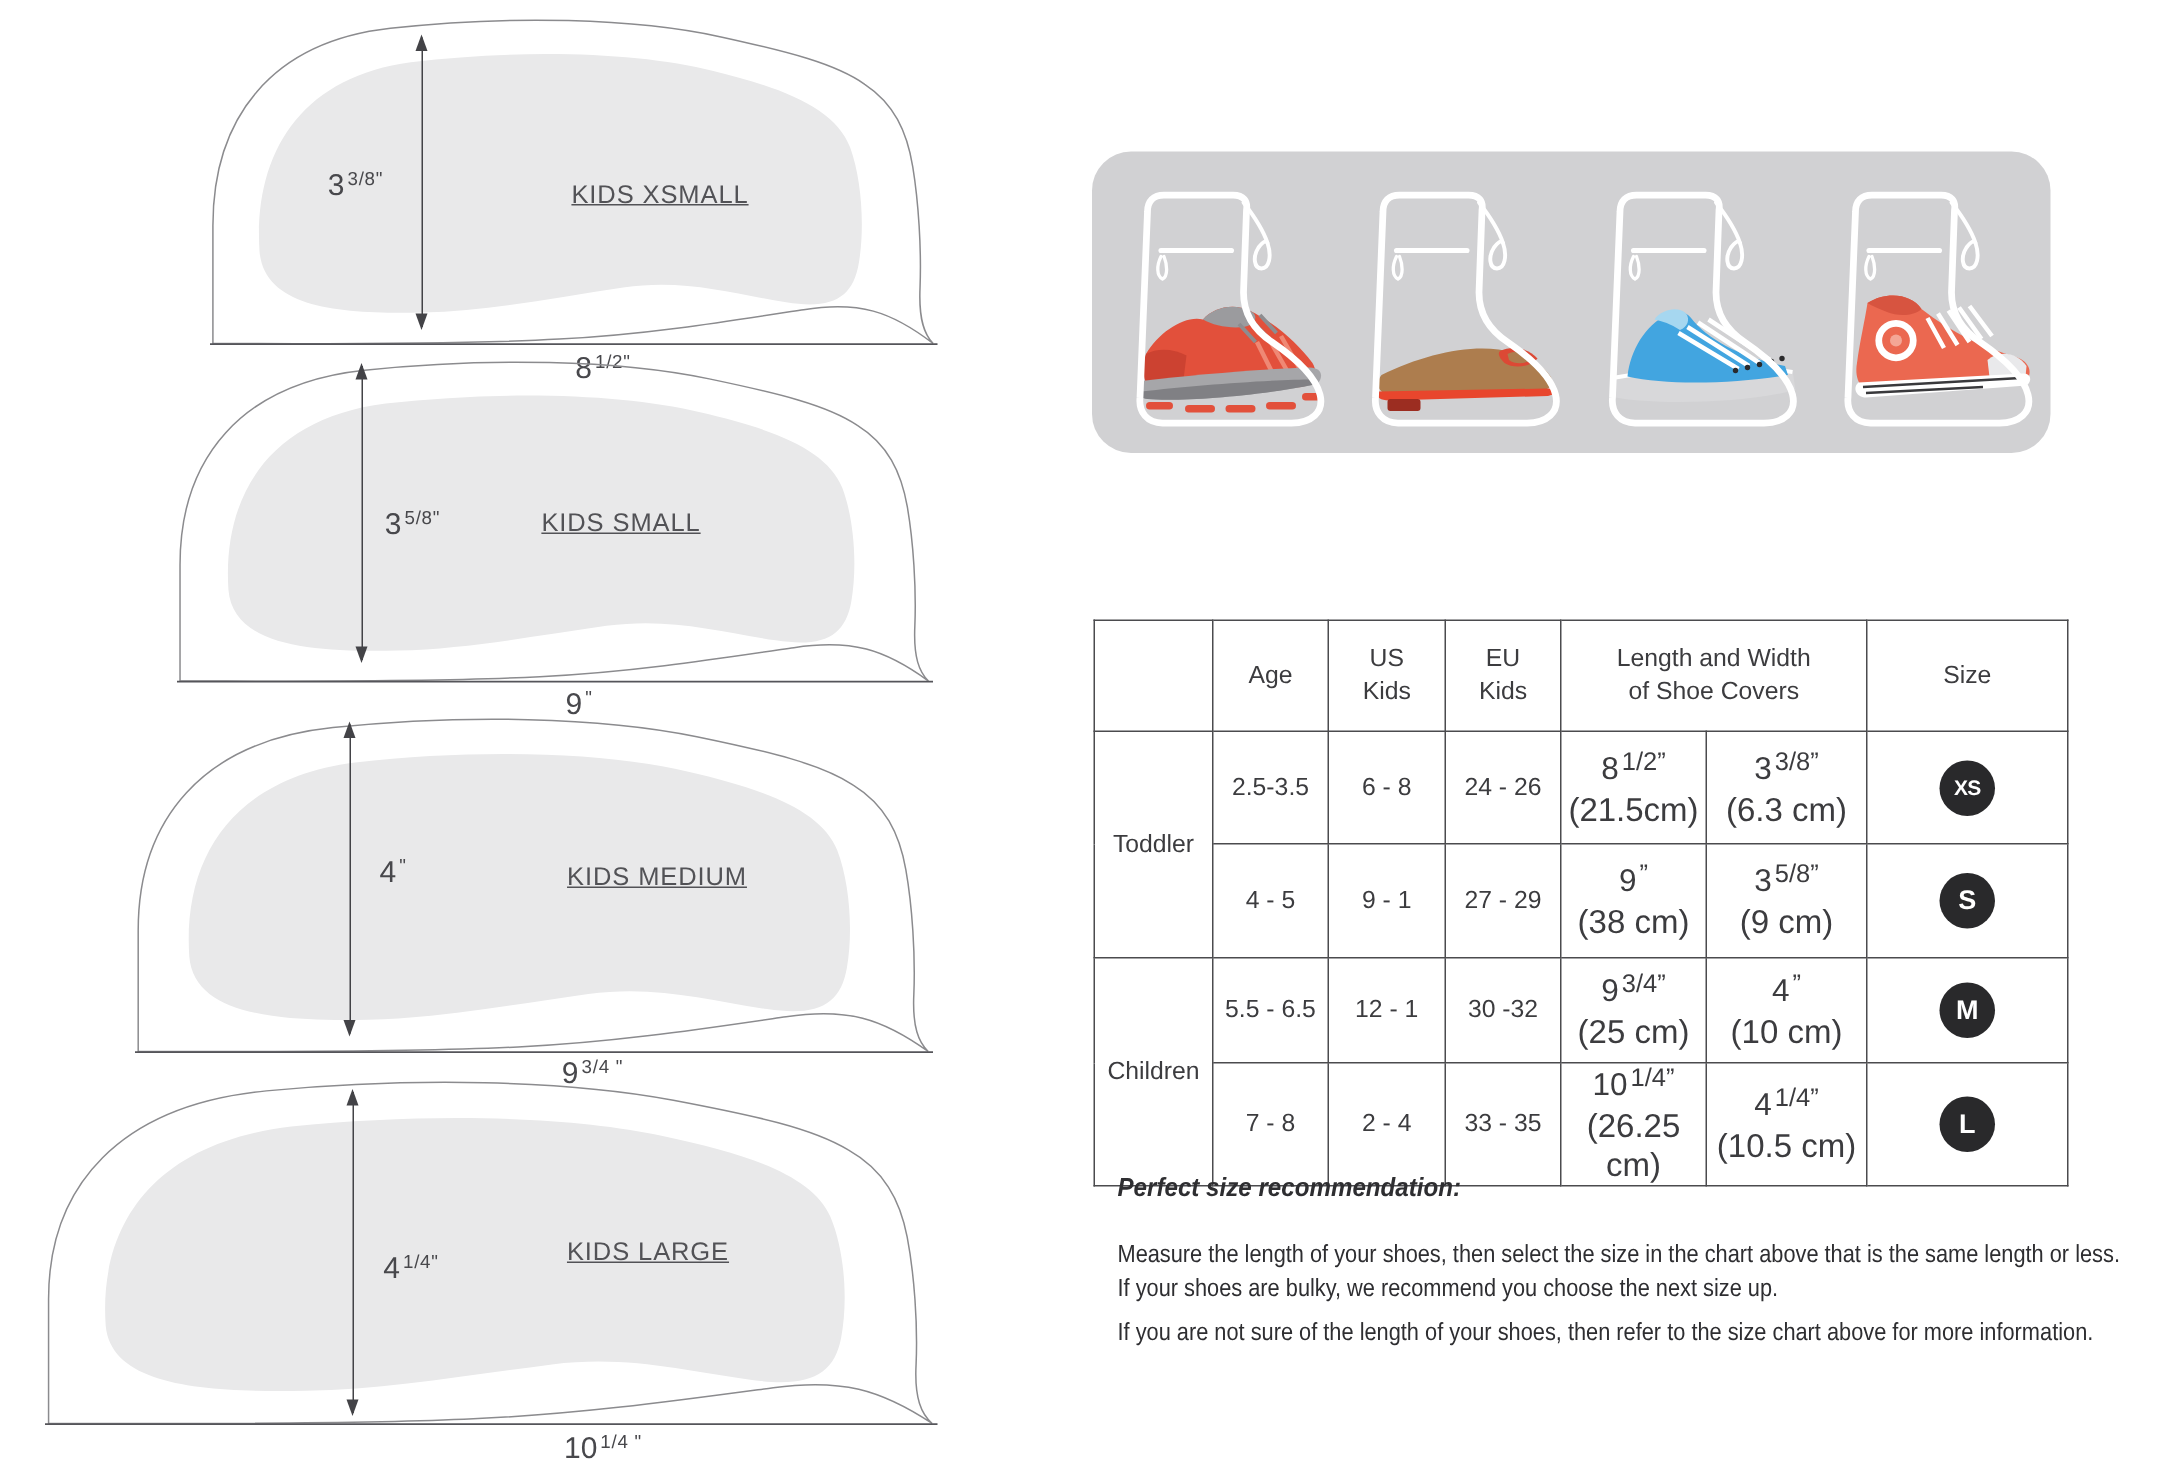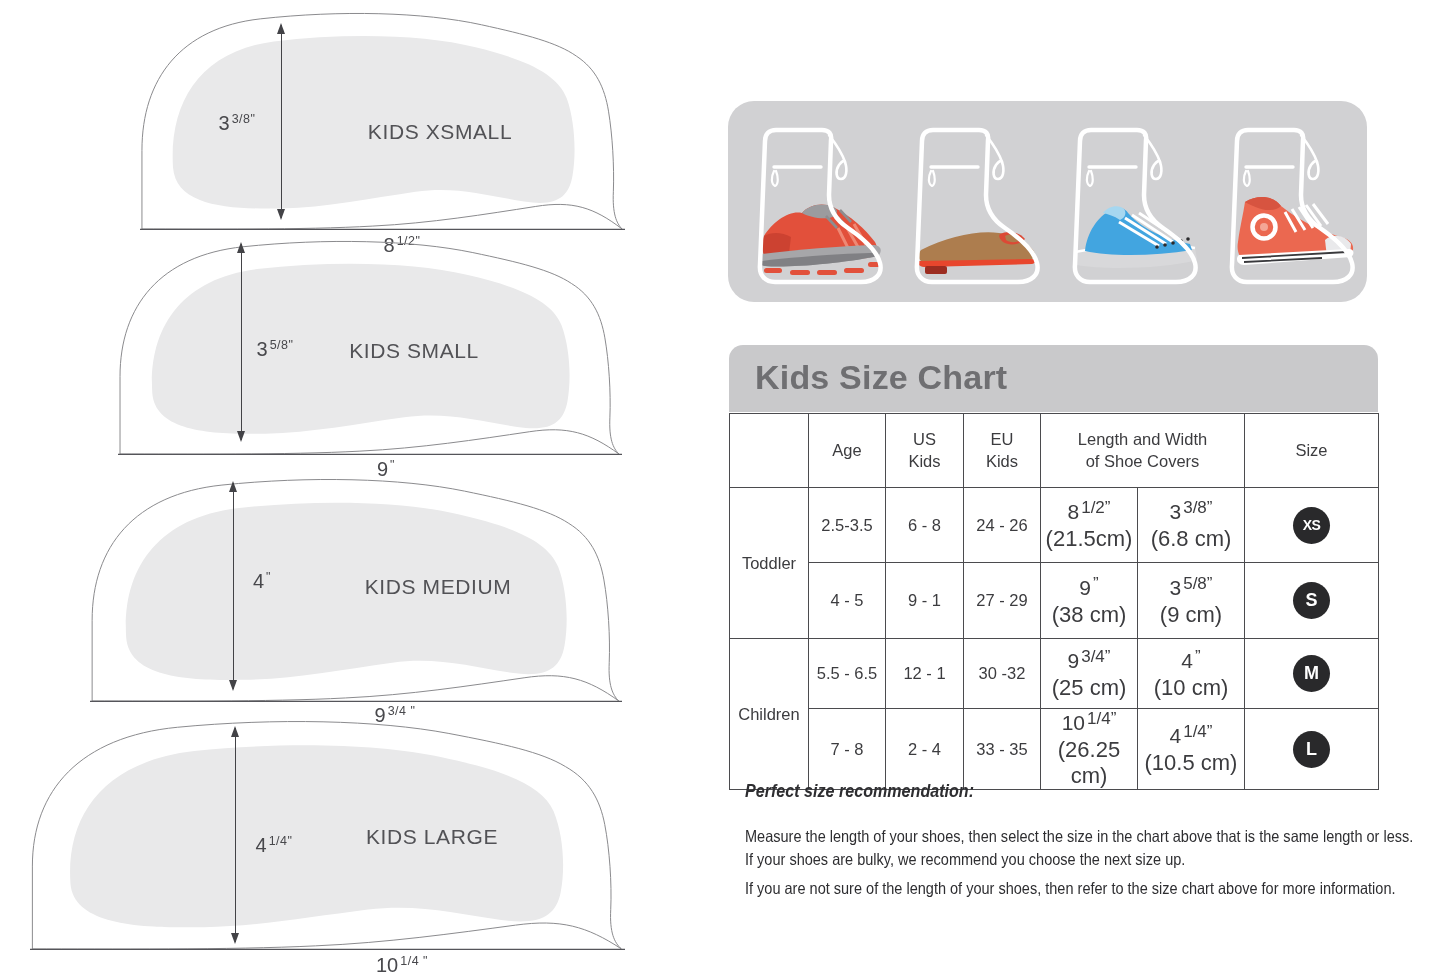--- a/index.html
+++ b/index.html
@@ -18,22 +18,22 @@
   .sole-baseline{stroke:#55555a;stroke-width:1.2;}
   .dim-arrow{position:absolute;width:1px;background:#434347;}
   .dim-arrow::before{content:"";position:absolute;top:-2px;left:-4px;
     border-left:4.5px solid transparent;border-right:4.5px solid transparent;
     border-bottom:11px solid #434347;}
   .dim-arrow::after{content:"";position:absolute;bottom:-2px;left:-4px;
     border-left:4.5px solid transparent;border-right:4.5px solid transparent;
     border-top:11px solid #434347;}
   .dim-label{position:absolute;color:#48484c;white-space:nowrap;font-size:20px;transform:translateX(-50%);}
   .dim-label .frac{font-size:12.5px;vertical-align:7px;margin-left:2px;letter-spacing:0.5px;}
-  .sole-name{position:absolute;transform:translateX(-50%);font-size:21px;color:#525256;
-    letter-spacing:0.6px;white-space:nowrap;}
+  .sole-name{position:absolute;transform:translateX(-50%);font-size:17px;color:#525256;
+    letter-spacing:0.6px;white-space:nowrap;text-decoration:underline;}
 
   
   .shoe-panel{position:absolute;left:728px;top:101px;width:639px;height:201px;
     background:#d1d1d3;border-radius:26px;}
   .bootie{position:absolute;top:19px;width:140px;height:165px;overflow:visible;}
 
   
   .chart-banner{position:absolute;left:729px;top:345px;width:649px;height:67px;
     background:#c9c9cb;border-radius:14px 14px 0 0;}
   .chart-title{position:absolute;left:26px;top:13px;font-size:34px;font-weight:bold;
@@ -182,23 +182,20 @@
         <circle cx="42" cy="107" r="4" fill="#f4a695"></circle>
         <path d="M63,92 L74,112 M70,89 L83,110 M77,87 L91,108 M84,85 L99,106 M91,84 L106,104" stroke="#ffffff" stroke-width="3" fill="none"></path>
         <path d="M103,120 C111,113 123,115 129,124 L128,135 L105,137 Z" fill="#e9e9eb"></path>
         <path d="M17,135 L127,129 C132,129 133,134 129,137 L22,145 C15,145 13,138 17,135 Z" fill="#ffffff"></path>
         <path d="M20,138 L125,132 M22,142 L100,138" stroke="#39393c" stroke-width="1.8" fill="none"></path>
       </g>
       <use href="#bootie-outline-def"></use>
     </svg>
   </div>
 
-  <div class="chart-banner">
-    <div class="chart-title">Kids Size Chart</div>
-  </div>
 
   <table class="size-table">
     <colgroup>
       <col style="width:79px">
         <col style="width:77px">
         <col style="width:78px">
         <col style="width:77px">
       <col style="width:97px">
         <col style="width:107px">
         <col style="width:134px">
@@ -219,21 +216,21 @@
       <td rowspan="2">Toddler</td>
       <td>2.5-3.5</td>
       <td>6 - 8</td>
       <td>24 - 26</td>
       <td class="meas">
         <div><span class="mw">8</span><span class="mf">1/2”</span></div>
         <div class="cm">(21.5cm)</div>
       </td>
       <td class="meas">
         <div><span class="mw">3</span><span class="mf">3/8”</span></div>
-        <div class="cm">(6.8 cm)</div>
+        <div class="cm">(6.3 cm)</div>
       </td>
       <td>
         <div class="badge xs">
               <span>XS</span>
             </div>
       </td>
     </tr>
     <tr class="row-2">
       <td>4 - 5</td>
       <td>9 - 1</td>

